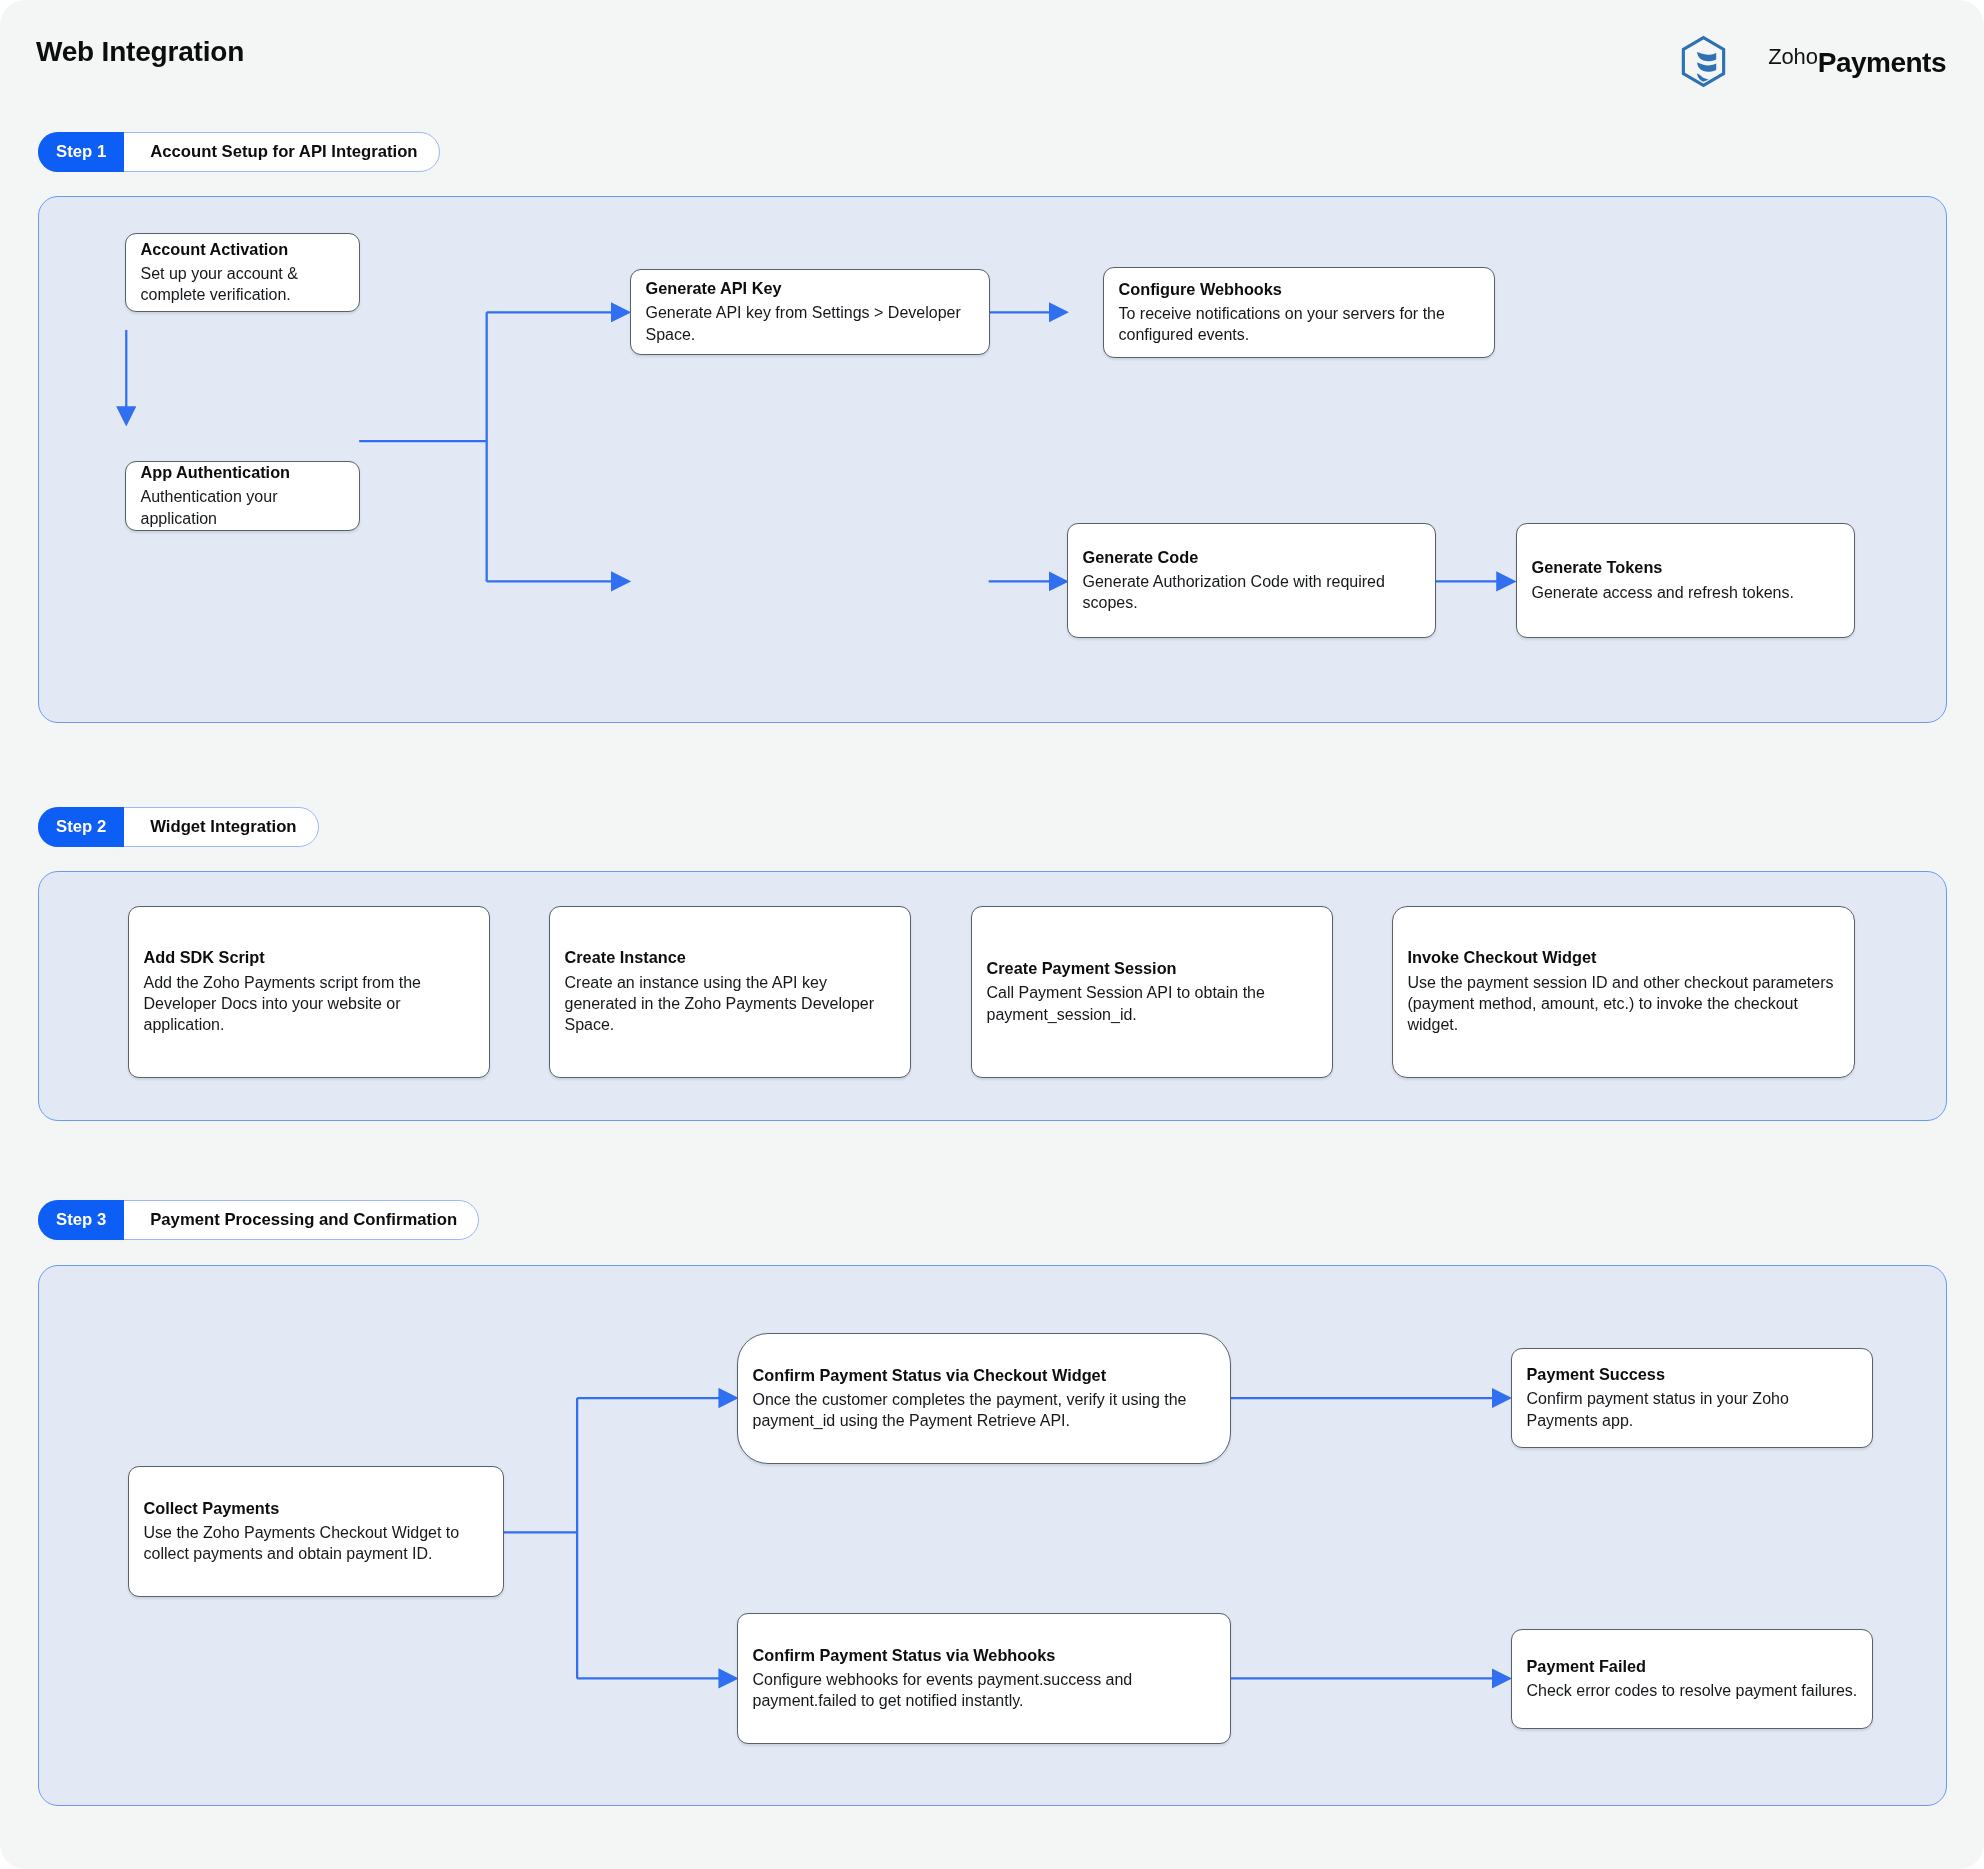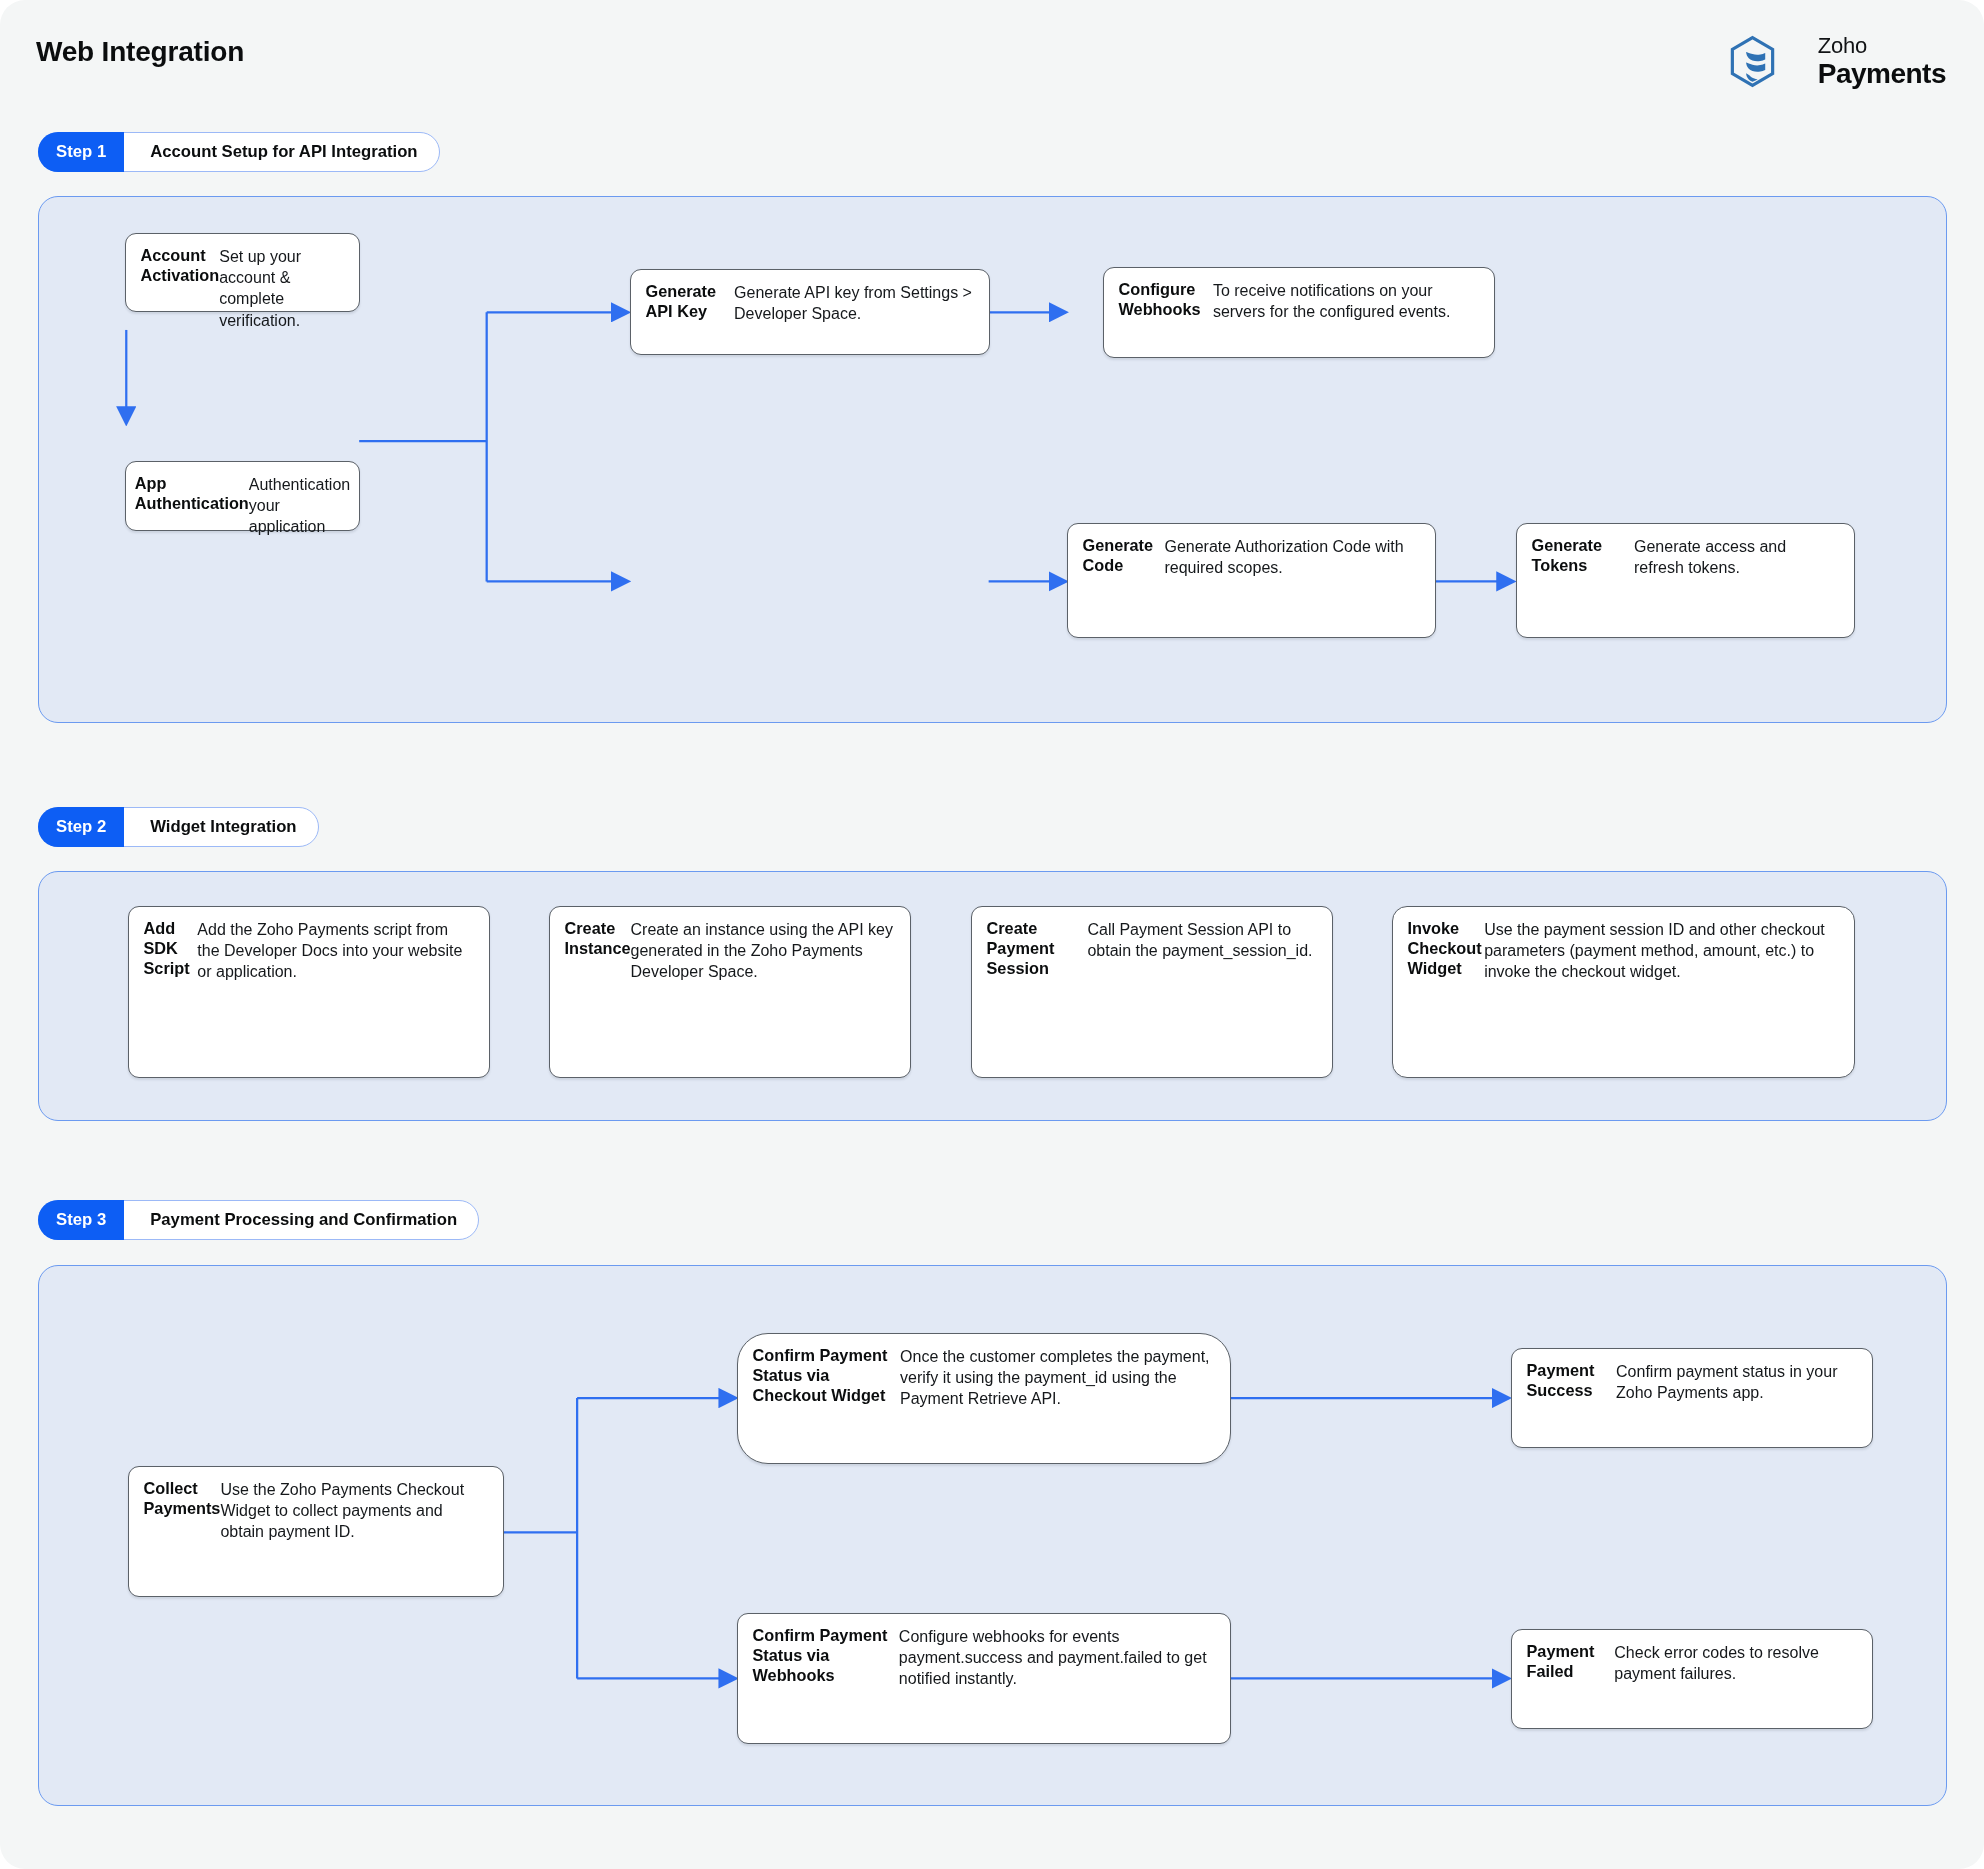--- a/index.html
+++ b/index.html
@@ -18,21 +18,21 @@
   
   .doc-title {
     position:absolute; left:36px; top:36px;
     font-size:28px; font-weight:700; color:#0b0d0e; letter-spacing:-0.2px;
   }
   .brand {
     position:absolute; right:38px; top:35px;
     display:flex; align-items:center; gap:11.8px;
   }
   .brand-mark { width:53px; height:53px; display:block; }
-  .brand-words { display:flex; flex-direction:column; line-height:1.0;margin-left:27px; }
+  .brand-words { display:flex; flex-direction:row; line-height:1.0;margin-left:27px; }
   .brand-zoho { font-size:22px; font-weight:400; color:#111315; letter-spacing:-0.2px; }
   .brand-payments { font-size:28px; font-weight:700; color:#0b0d0e; letter-spacing:-0.5px; margin-top:2.7px; }
 
   
   .step-chip {
     position:absolute; display:flex; align-items:stretch;
     height:40px;
     background:#ffffff;
     border:0.9px solid #9cb9f7;
     border-radius:20px;
@@ -64,21 +64,21 @@
   }
 
   
   .node {
     position:absolute;
     background:#ffffff;
     border:0.9px solid #5b6168;
     border-radius:11px;
     box-sizing:border-box;
     padding:11.8px 14.5px;
-    display:flex; flex-direction:row; justify-content:center;
+    display:flex; flex-direction:column; justify-content:center;
     box-shadow:0 1.4px 2.3px rgba(10,20,40,0.10);
   }
   .node .n-title {
     font-size:16.3px; font-weight:700; color:#0b0d0e;
     line-height:1.22; margin-bottom:3.6px;
   }
   .node .n-desc {
     font-size:16px; font-weight:400; color:#15181b;
     line-height:1.33;
   }

